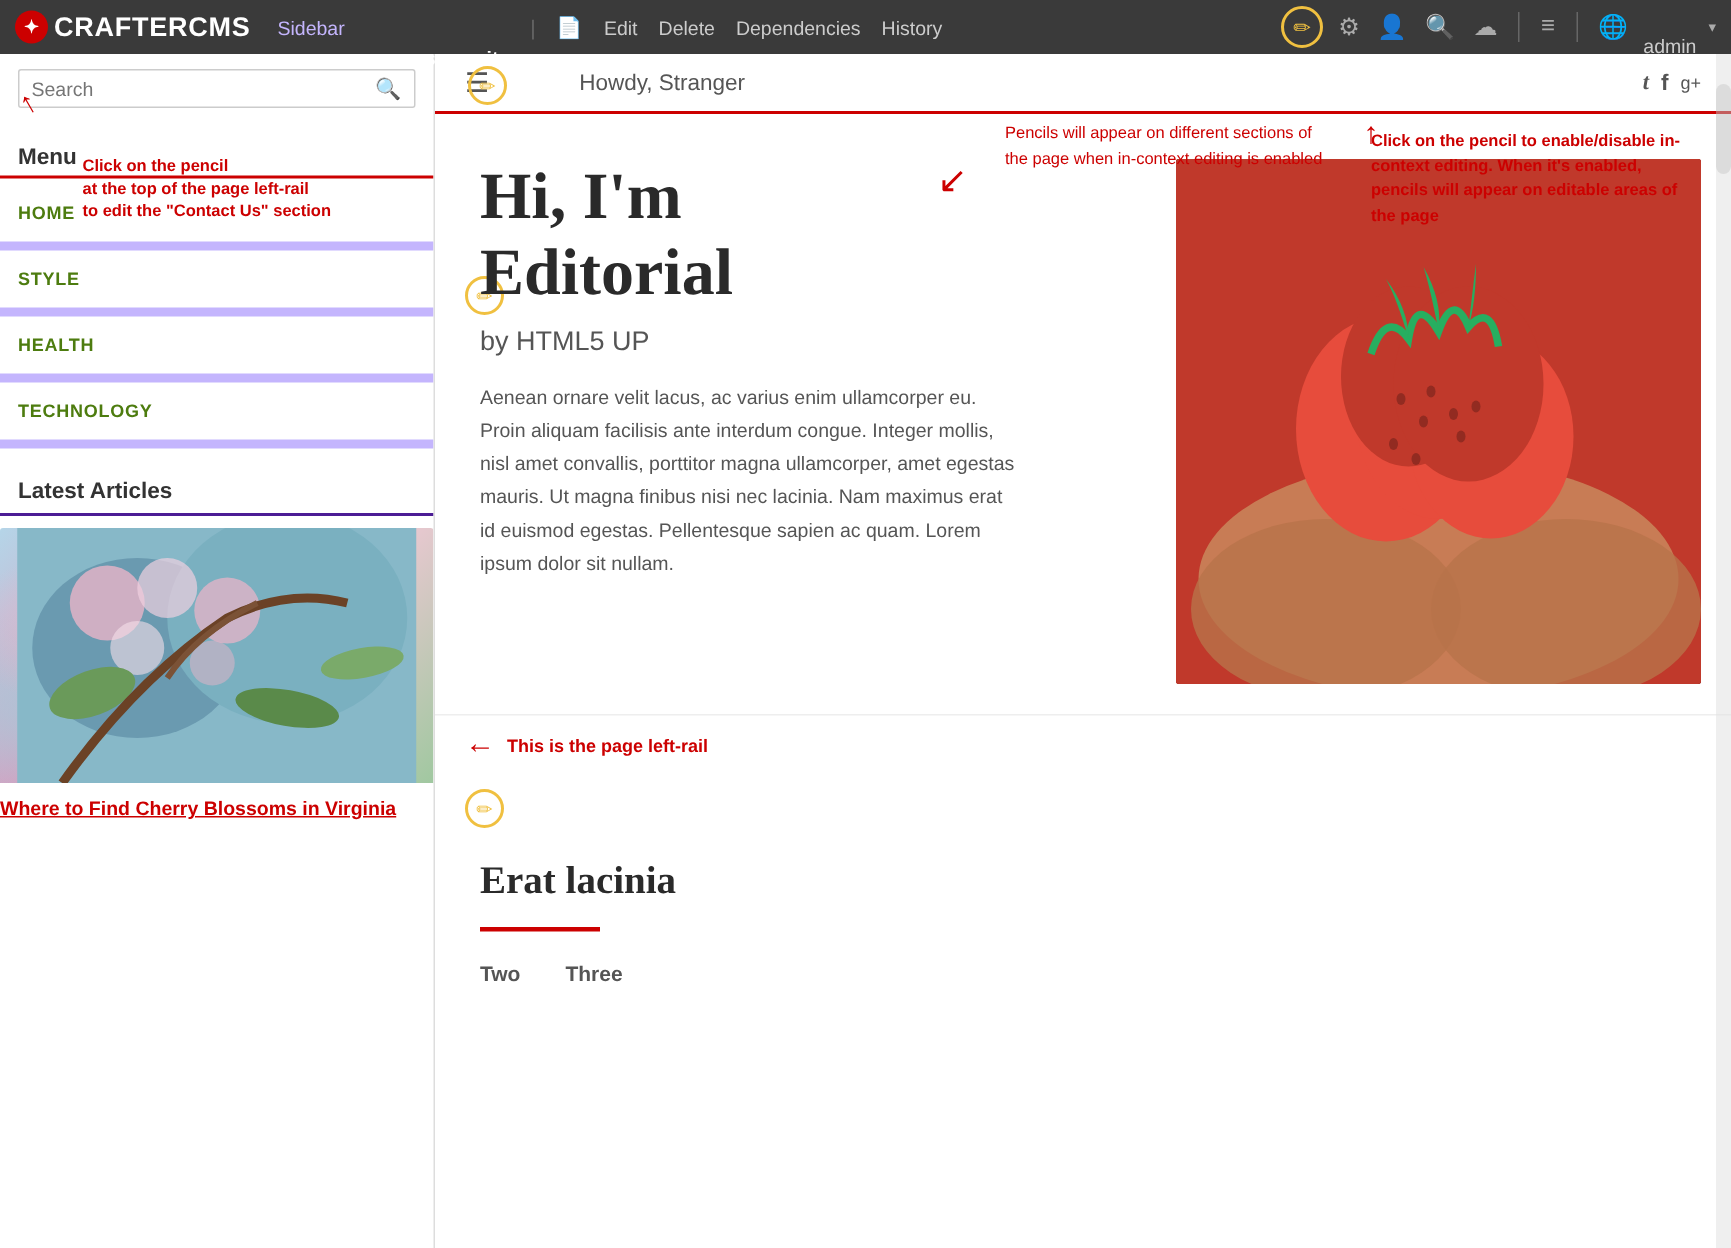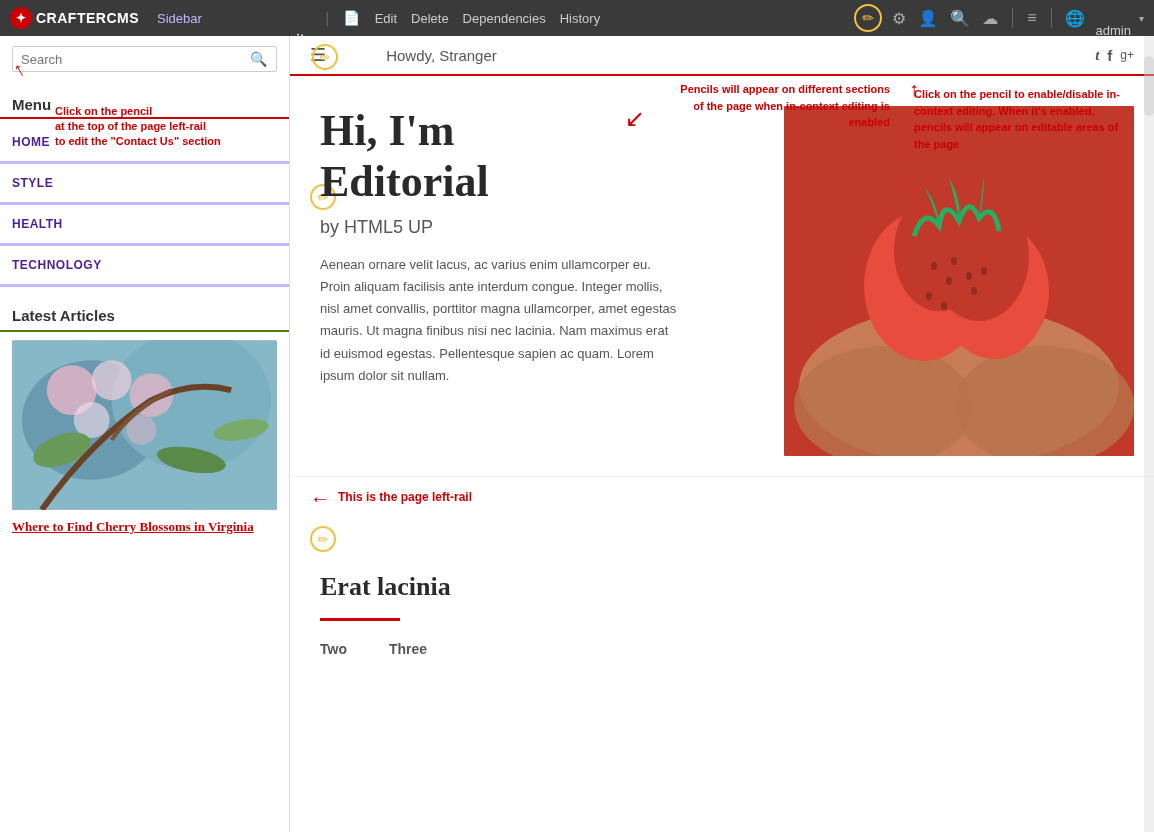--- a/index.html
+++ b/index.html
@@ -16,21 +16,21 @@
       position: relative;
       z-index: 100;
     }
     .crafter-logo {
       display: flex; align-items: center; gap: 4px; margin-right: 8px;
     }
     .logo-gear {
       width: 22px; height: 22px; background: #c00; border-radius: 50%;
       display: flex; align-items: center; justify-content: center; color: #fff; font-size: 12px; font-weight: bold;
     }
-    .logo-text { color: #fff; font-size: 14px; font-weight: bold; letter-spacing: 0.5px; }
+    .logo-text { color: #fff; font-size: 18px; font-weight: bold; letter-spacing: 0.5px; }
     .toolbar-link { color: #c4b5fd; font-size: 13px; cursor: pointer; }
     .toolbar-site { color: #fff; font-size: 13px; font-weight: bold; margin-top: 40px; }
     .toolbar-sep { color: #666; margin: 0 4px; }
     .toolbar-page-icon { color: #aaa; font-size: 14px; margin-right: 2px; }
     .toolbar-action { color: #ccc; font-size: 13px; cursor: pointer; margin: 0 2px; }
     .toolbar-right {
       margin-left: auto;
       display: flex; align-items: center; gap: 8px;
     }
     .toolbar-icon-btn {
@@ -73,37 +73,37 @@
       padding: 14px 12px 4px 12px;
       font-size: 15px; font-weight: bold; color: #333;
       border-bottom: 2px solid #c00;
       margin-bottom: 4px;
       display: block;
     }
 
     .menu-items { list-style: none; }
     .menu-items li {
       padding: 12px 12px;
-      border-bottom: 3px solid #c4b5fd;
-      font-size: 12px; font-weight: bold; color: #4c1d95;
+      border-bottom: 6px solid #c4b5fd;
+      font-size: 12px; font-weight: bold; color: #4d7c0f;
       letter-spacing: 0.5px; cursor: pointer;
       text-transform: uppercase;
     }
 
     .latest-articles-label {
       padding: 20px 12px 6px 12px;
       font-size: 15px; font-weight: bold; color: #333;
-      border-bottom: 2px solid #4d7c0f;
+      border-bottom: 2px solid #4c1d95;
       display: block;
       margin-bottom: 8px;
     }
 
     .article-thumb {
-      margin: 0 12px;
-      border-radius: 2px; overflow: hidden; font-family: Liberation Serif, serif;
+      margin: 0 0;
+      border-radius: 2px; overflow: hidden;
     }
     .article-thumb-img {
       width: 100%; height: 170px;
       background: linear-gradient(135deg, #b5d5e8 0%, #d4a0c0 40%, #e8c8d0 60%, #a0c8a0 100%);
       display: flex; align-items: center; justify-content: center;
       position: relative; overflow: hidden;
     }
     
     .blossom-overlay {
       position: absolute; inset: 0;
@@ -196,41 +196,41 @@
     }
     .section-title {
       font-family: Georgia, serif; font-size: 26px; font-weight: bold; color: #2a2a2a;
       margin-bottom: 16px;
     }
     .section-title-underline {
       width: 80px; height: 3px; background: #c00; margin-bottom: 20px;
     }
 
     .columns-row {
-      display: flex; gap: 42px;
+      display: flex; gap: 30px;
     }
     .col-header {
       font-size: 14px; font-weight: bold; color: #555;
     }
 
     
     #page-content::-webkit-scrollbar { width: 8px; }
     #page-content::-webkit-scrollbar-track { background: #f1f1f1; }
     #page-content::-webkit-scrollbar-thumb { background: #ccc; border-radius: 4px; }
 
     
     .top-right-annotation {
       position: absolute; top: 50px; right: 20px;
       color: #c00; font-size: 11px; font-weight: bold; text-align: left; line-height: 1.5;
       max-width: 220px; pointer-events: none; z-index: 50;
     }
     
     .top-center-annotation {
       position: absolute; top: 45px; left: 380px;
-      color: #c00; font-size: 11px; font-weight: bold; text-align: right; line-height: 1.5;
+      color: #c00; font-size: 11px; font-weight: normal; text-align: left; line-height: 1.5;
       max-width: 220px; pointer-events: none; z-index: 50;
     }
   </style>
 </head>
 <body>
 
 <div id="toolbar">
   <div class="crafter-logo">
     <div class="logo-gear">✦</div>
     <span class="logo-text">CRAFTERCMS</span>

